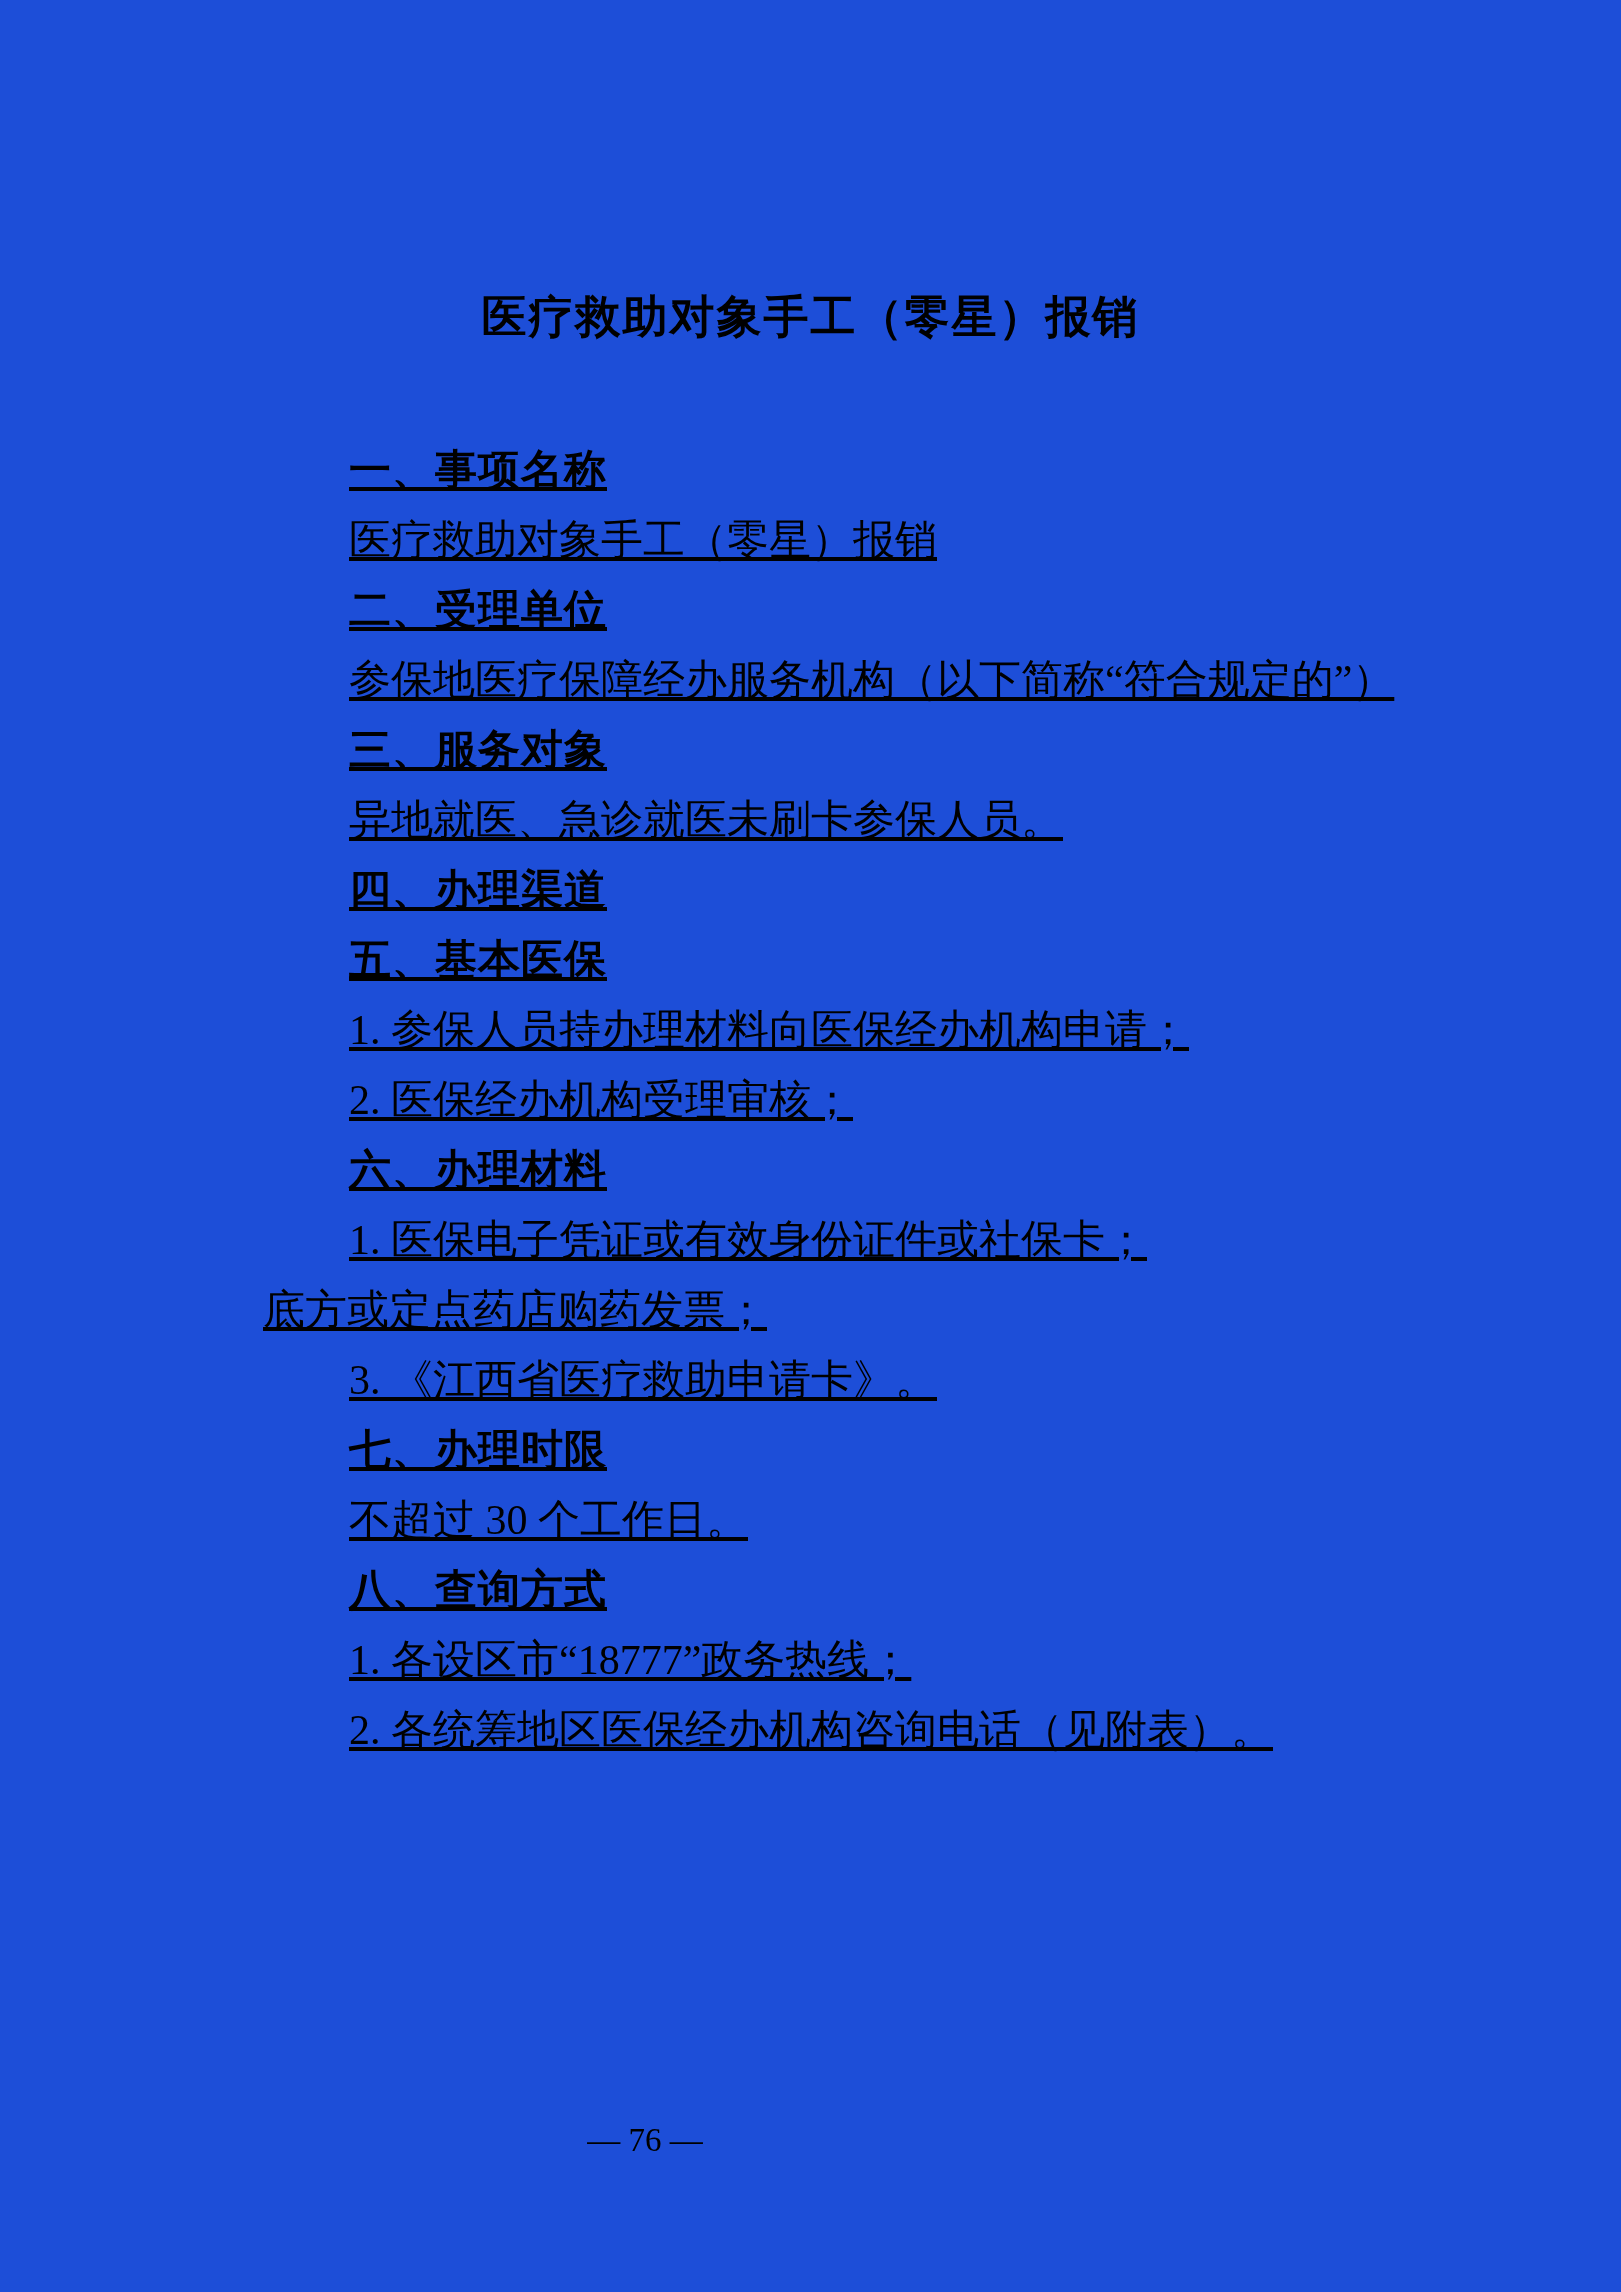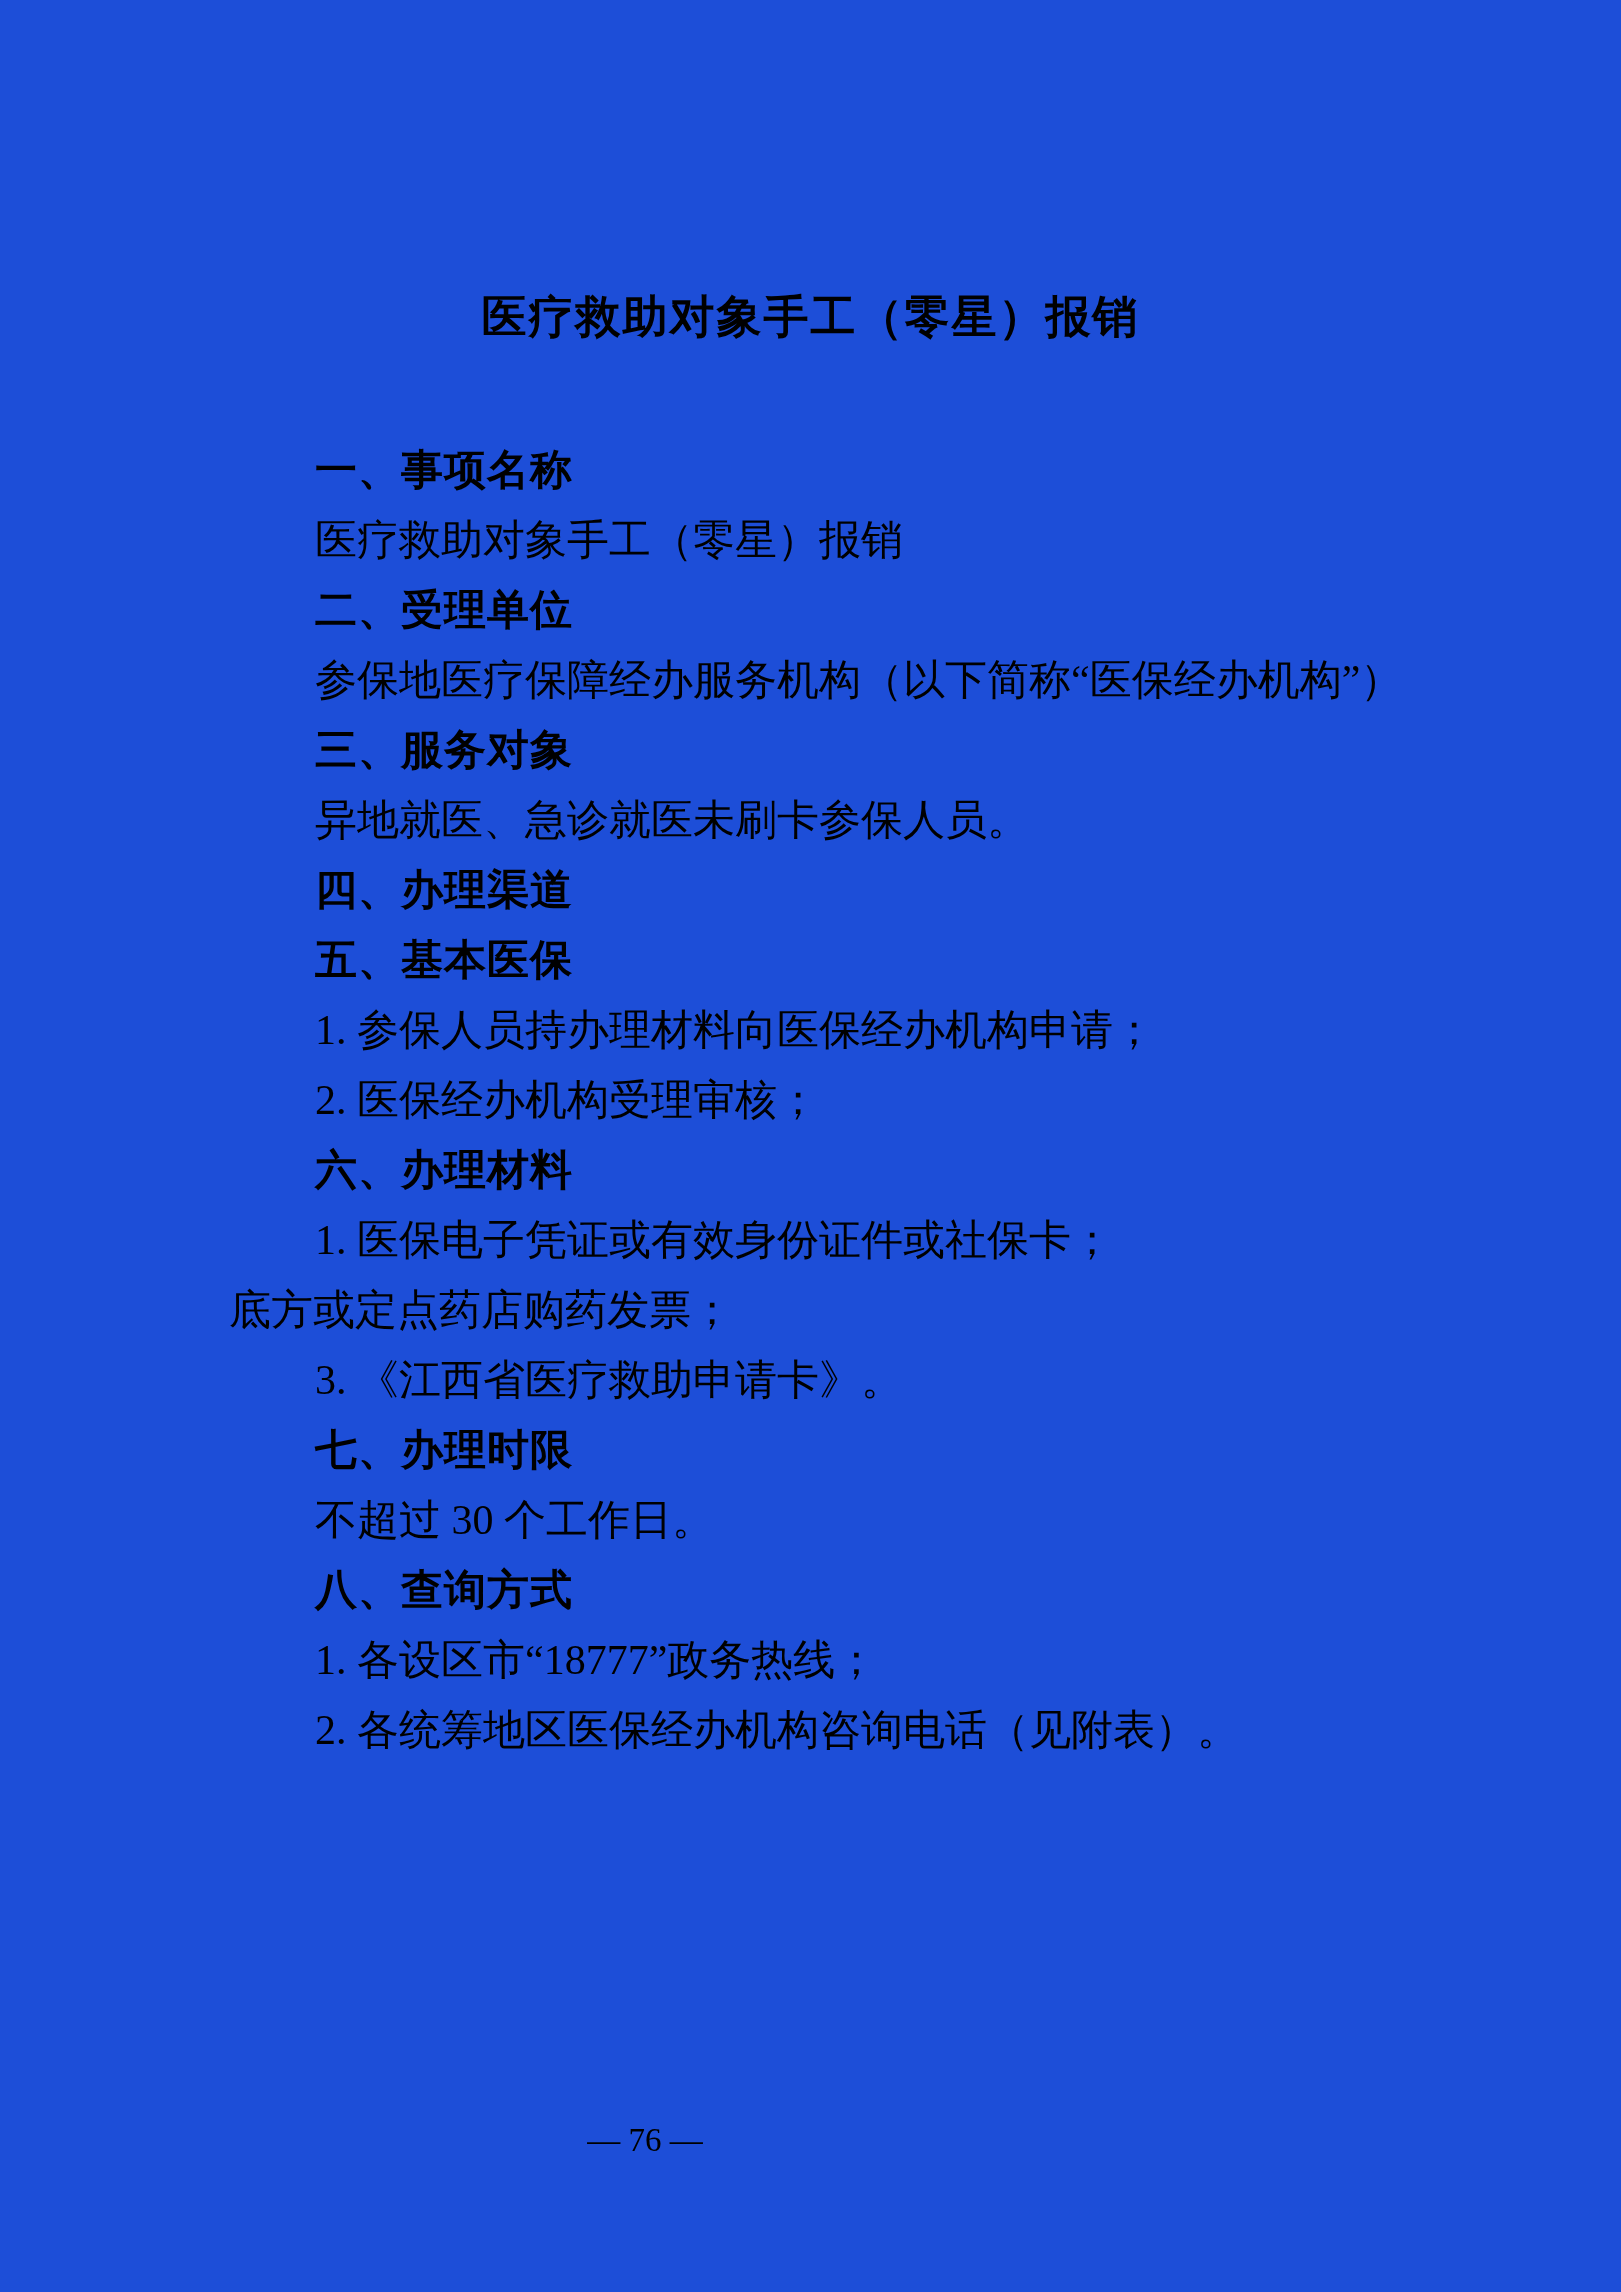--- a/index.html
+++ b/index.html
@@ -24,22 +24,23 @@
     font-family: "Liberation Serif", "DejaVu Serif", serif;
     font-weight: 700;
     font-size: 45px;
     line-height: 63px;
     letter-spacing: 2px;
     white-space: nowrap;
   }
   .content {
     position: absolute;
     top: 435px;
-    left: 229px;
+    left: 263px;
     width: 1131px;
+    text-decoration: underline;
   }
   .line {
     height: 70px;
     line-height: 70px;
     font-size: 42px;
     white-space: nowrap;
     overflow: visible;
   }
   .line.heading {
     font-family: "Liberation Sans", "DejaVu Sans", sans-serif;
@@ -70,21 +71,21 @@
 <body>
 
 <div class="page">
 
   <div class="doc-title">医疗救助对象手工（零星）报销</div>
 
   <div class="content">
     <div class="line heading">一、事项名称</div>
     <div class="line body">医疗救助对象手工（零星）报销</div>
     <div class="line heading">二、受理单位</div>
-    <div class="line body">参保地医疗保障经办服务机构（以下简称“医保经办机构”）</div>
+    <div class="line body">参保地医疗保障经办服务机构（以下简称“符合规定的”）</div>
     <div class="line heading">三、服务对象</div>
     <div class="line body">异地就医、急诊就医未刷卡参保人员。</div>
     <div class="line heading">四、办理渠道</div>
     <div class="line heading">五、基本医保</div>
     <div class="line body">1. 参保人员持办理材料向医保经办机构申请；</div>
     <div class="line body">2. 医保经办机构受理审核；</div>
     <div class="line heading">六、办理材料</div>
     <div class="line body">1. 医保电子凭证或有效身份证件或社保卡；</div>
     <div class="line body noindent">底方或定点药店购药发票；</div>
     <div class="line body">3. 《江西省医疗救助申请卡》。</div>

